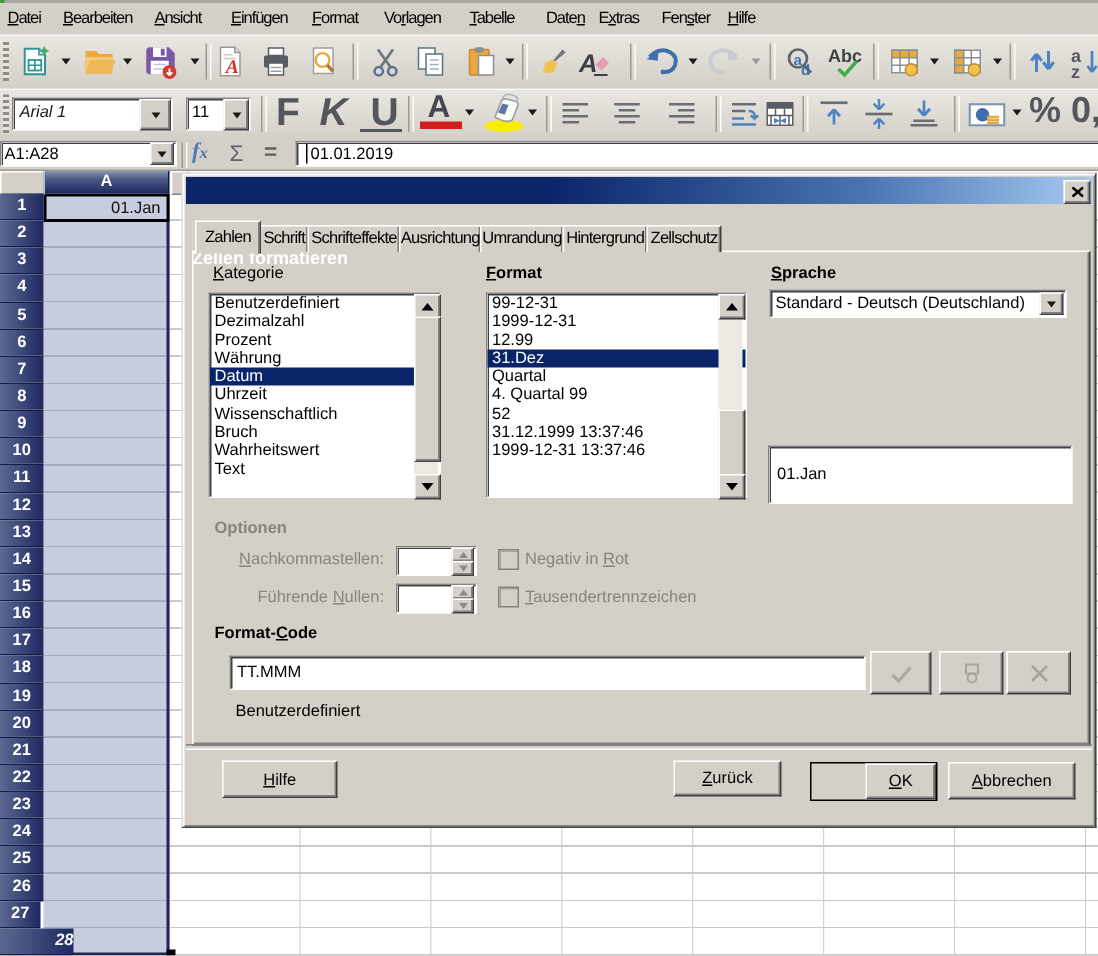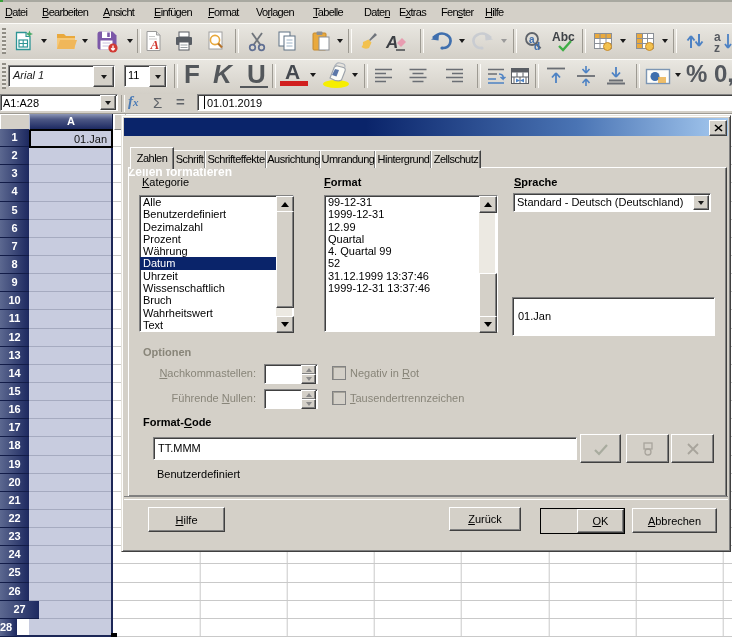--- a/index.html
+++ b/index.html
@@ -284,22 +284,22 @@
  <div class="abs" style="left:0;top:305.29px;width:29px;height:18.14px;background:linear-gradient(90deg,#5c6890,#1d2960);border-bottom:1px solid #121c48;box-sizing:border-box;color:#fff;font-weight:bold;text-align:center;line-height:17.1px;">17</div>
  <div class="abs" style="left:0;top:323.43px;width:29px;height:18.14px;background:linear-gradient(90deg,#5c6890,#1d2960);border-bottom:1px solid #121c48;box-sizing:border-box;color:#fff;font-weight:bold;text-align:center;line-height:17.1px;">18</div>
  <div class="abs" style="left:0;top:341.57px;width:29px;height:18.14px;background:linear-gradient(90deg,#5c6890,#1d2960);border-bottom:1px solid #121c48;box-sizing:border-box;color:#fff;font-weight:bold;text-align:center;line-height:17.1px;">19</div>
  <div class="abs" style="left:0;top:359.72px;width:29px;height:18.14px;background:linear-gradient(90deg,#5c6890,#1d2960);border-bottom:1px solid #121c48;box-sizing:border-box;color:#fff;font-weight:bold;text-align:center;line-height:17.1px;">20</div>
  <div class="abs" style="left:0;top:377.86px;width:29px;height:18.14px;background:linear-gradient(90deg,#5c6890,#1d2960);border-bottom:1px solid #121c48;box-sizing:border-box;color:#fff;font-weight:bold;text-align:center;line-height:17.1px;">21</div>
  <div class="abs" style="left:0;top:396.00px;width:29px;height:18.14px;background:linear-gradient(90deg,#5c6890,#1d2960);border-bottom:1px solid #121c48;box-sizing:border-box;color:#fff;font-weight:bold;text-align:center;line-height:17.1px;">22</div>
  <div class="abs" style="left:0;top:414.15px;width:29px;height:18.14px;background:linear-gradient(90deg,#5c6890,#1d2960);border-bottom:1px solid #121c48;box-sizing:border-box;color:#fff;font-weight:bold;text-align:center;line-height:17.1px;">23</div>
  <div class="abs" style="left:0;top:432.29px;width:29px;height:18.14px;background:linear-gradient(90deg,#5c6890,#1d2960);border-bottom:1px solid #121c48;box-sizing:border-box;color:#fff;font-weight:bold;text-align:center;line-height:17.1px;">24</div>
  <div class="abs" style="left:0;top:450.43px;width:29px;height:18.14px;background:linear-gradient(90deg,#5c6890,#1d2960);border-bottom:1px solid #121c48;box-sizing:border-box;color:#fff;font-weight:bold;text-align:center;line-height:17.1px;">25</div>
  <div class="abs" style="left:0;top:468.58px;width:29px;height:18.14px;background:linear-gradient(90deg,#5c6890,#1d2960);border-bottom:1px solid #121c48;box-sizing:border-box;color:#fff;font-weight:bold;text-align:center;line-height:17.1px;">26</div>
- <div class="abs" style="left:0;top:486.72px;width:39px;height:18.14px;background:linear-gradient(90deg,#5c6890,#1d2960);border-bottom:1px solid #121c48;box-sizing:border-box;color:#fff;font-weight:bold;text-align:center;line-height:17.1px;">27</div>
- <div class="abs" style="left:0;top:504.86px;width:17px;height:18.14px;background:linear-gradient(90deg,#5c6890,#1d2960);border-bottom:1px solid #121c48;box-sizing:border-box;color:#fff;font-weight:bold;text-align:left;line-height:17.1px;">28</div>
+ <div class="abs" style="left:0;top:486.72px;width:27px;height:18.14px;background:linear-gradient(90deg,#5c6890,#1d2960);border-bottom:1px solid #121c48;box-sizing:border-box;color:#fff;font-weight:bold;text-align:center;line-height:17.1px;">27</div>
+ <div class="abs" style="left:0;top:504.86px;width:49px;height:18.14px;background:linear-gradient(90deg,#5c6890,#1d2960);border-bottom:1px solid #121c48;box-sizing:border-box;color:#fff;font-weight:bold;text-align:right;line-height:17.1px;font-style:italic;">28</div>
 </div>
 
 <div class="abs" style="left:121px;top:115px;width:610px;height:437px;background:#d4d0c8;border:1px solid;border-color:#e6e3dc #404040 #404040 #e6e3dc;box-shadow:inset 1px 1px 0 #fff,inset -1px -1px 0 #808080;box-sizing:border-box;">
 
  <div class="abs" style="left:2px;top:2px;width:604px;height:18px;background:linear-gradient(90deg,#0a246a 0%,#0a246a 40%,#4a74b4 75%,#a6caf0 100%);"></div>
  <div class="abs" style="left:6px;top:3px;color:#fff;font-weight:bold;font-size:12px;margin-top:46px;">Zellen formatieren</div>
  <div class="abs btn tbtn" style="left:587px;top:4px;width:16px;height:14px;">
       <svg width="9" height="8">
         <path d="M1 1 L8 7 M8 1 L1 7" stroke="#000" stroke-width="1.6"></path>
       </svg>
@@ -313,21 +313,20 @@
  <div class="tab" style="left:144px;top:34px;width:53px;height:17px;line-height:16px;">Ausrichtung</div>
  <div class="tab" style="left:198px;top:34px;width:54px;height:17px;line-height:16px;">Umrandung</div>
  <div class="tab" style="left:253px;top:34px;width:55px;height:17px;line-height:16px;">Hintergrund</div>
  <div class="tab" style="left:309px;top:34px;width:48px;height:17px;line-height:16px;">Zellschutz</div>
 
  <div class="abs lbl" style="left:20px;top:60px;font-weight:normal;"><u>K</u>ategorie</div>
  <div class="abs lbl" style="left:202px;top:60px;font-weight:bold;"><u>F</u>ormat</div>
  <div class="abs lbl" style="left:392px;top:60px;font-weight:bold;"><u>S</u>prache</div>
 
  <div class="abs sunk" style="left:17px;top:79px;width:153px;height:135px;">
-  <div class="li">Alle</div>
       <div class="li">Benutzerdefiniert</div>
       <div class="li">Dezimalzahl</div>
   <div class="li">Prozent</div>
       <div class="li">Währung</div>
       <div class="li sel">Datum</div>
   <div class="li">Uhrzeit</div>
       <div class="li">Wissenschaftlich</div>
       <div class="li">Bruch</div>
   <div class="li">Wahrheitswert</div>
       <div class="li">Text</div>
@@ -339,20 +338,21 @@
   <div class="thumb" style="left:0;top:15px;width:16px;height:95px;"></div>
   <div class="sbtn" style="left:0;top:120px;width:16px;height:15px;">
         <div style="width:0;height:0;border-left:4px solid transparent;border-right:4px solid transparent;border-top:5px solid #000;"></div>
       </div>
  </div>
 
  <div class="abs sunk" style="left:202px;top:79px;width:172px;height:135px;">
   <div class="li">99-12-31</div>
       <div class="li">1999-12-31</div>
       <div class="li">12.99</div>
+  <div class="li sel">31.Dez</div>
       <div class="li">Quartal</div>
       <div class="li">4. Quartal 99</div>
   <div class="li">52</div>
       <div class="li">31.12.1999 13:37:46</div>
   <div class="li">1999-12-31 13:37:46</div>
  </div>
  <div class="sb" style="left:357px;top:80px;width:16px;height:135px;">
   <div class="sbtn" style="left:0;top:0;width:16px;height:15px;">
         <div style="width:0;height:0;border-left:4px solid transparent;border-right:4px solid transparent;border-bottom:5px solid #000;"></div>
       </div>

